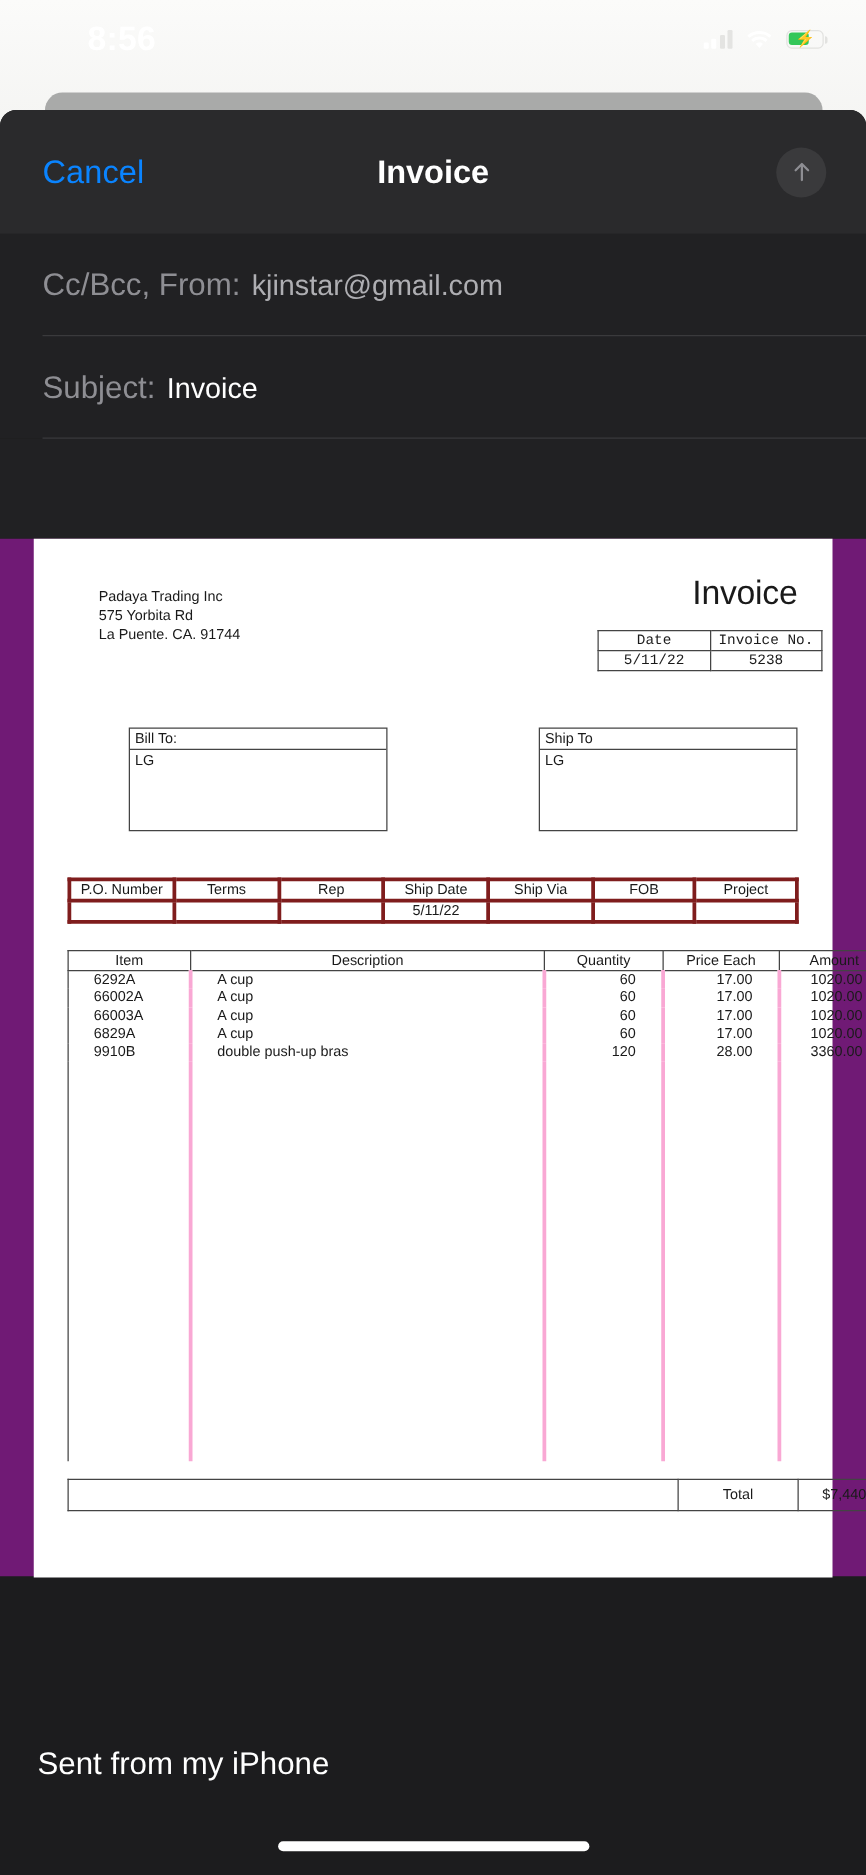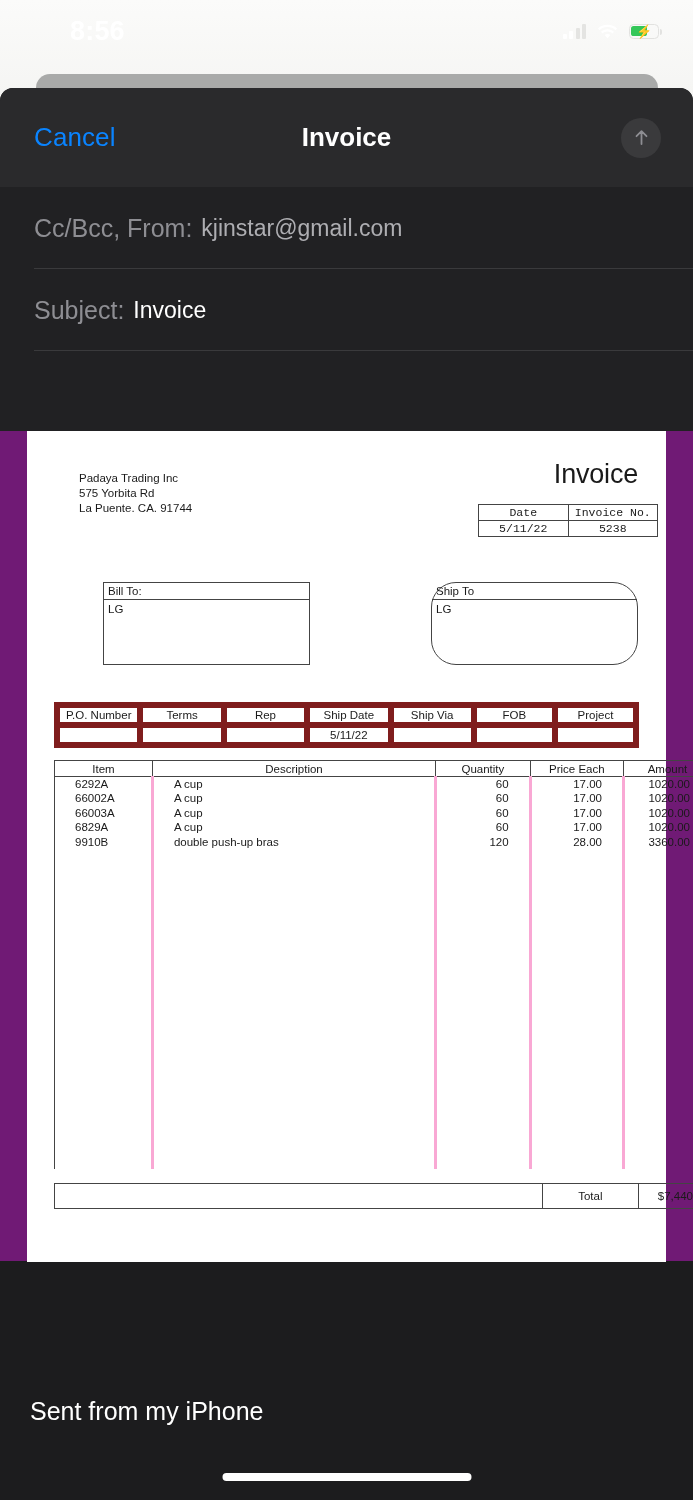--- a/index.html
+++ b/index.html
@@ -129,34 +129,34 @@
     font-size: 11.5px; color: #1a1a1a; height: 16px; padding: 1px 2px;
   }
 
   
   .addr-row { position: absolute; left: 0; top: 151px; width: 639px; height: 88px; }
   .addr-box {
     position: absolute; top: 0; width: 207px; height: 83px;
     border: 1px solid #444; display: flex; flex-direction: column;
   }
   .addr-box.bill { left: 76px; }
-  .addr-box.ship { left: 404px; border-radius: 25px; }
+  .addr-box.ship { left: 404px; }
   .addr-head {
     border-bottom: 1px solid #444; font-size: 11.5px; color: #1a1a1a;
     padding: 1px 4px; height: 17px; line-height: 15px;
   }
   .addr-body { font-size: 11.5px; color: #1a1a1a; padding: 3px 4px; }
 
   
   .terms {
     position: absolute; left: 27px; top: 271px; width: 585px;
     border-collapse: collapse; table-layout: fixed;
   }
   .terms th, .terms td {
-    border: 6px solid #7f1d1d; font-size: 11.5px; color: #1a1a1a;
+    border: 3px solid #7f1d1d; font-size: 11.5px; color: #1a1a1a;
     font-weight: normal; text-align: center; height: 16px; padding: 1px 2px;
   }
 
   
   .items {
     position: absolute; left: 27px; top: 329px; width: 659px;
     border-collapse: collapse; table-layout: fixed;
   }
   .items th {
     border: 1px solid #444; font-size: 11.5px; color: #1a1a1a;

